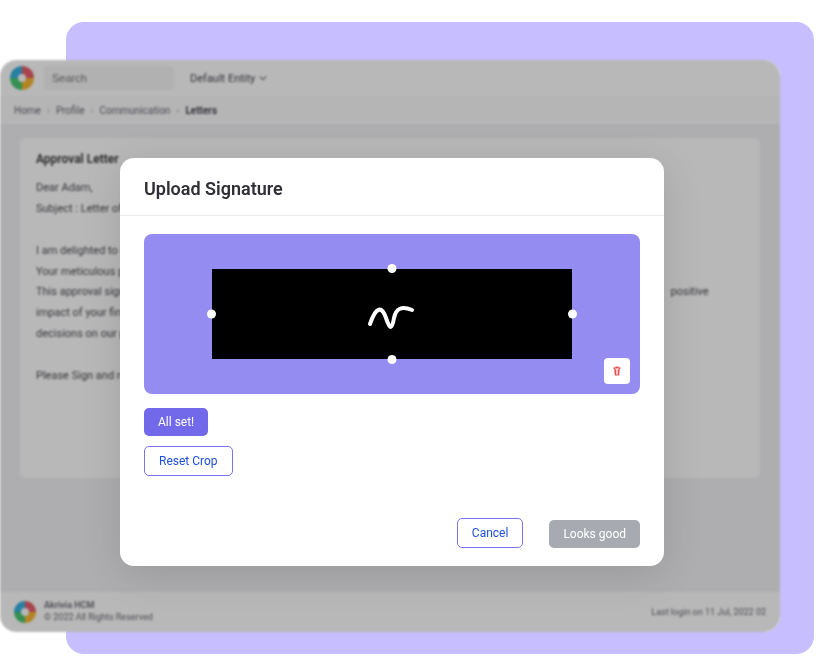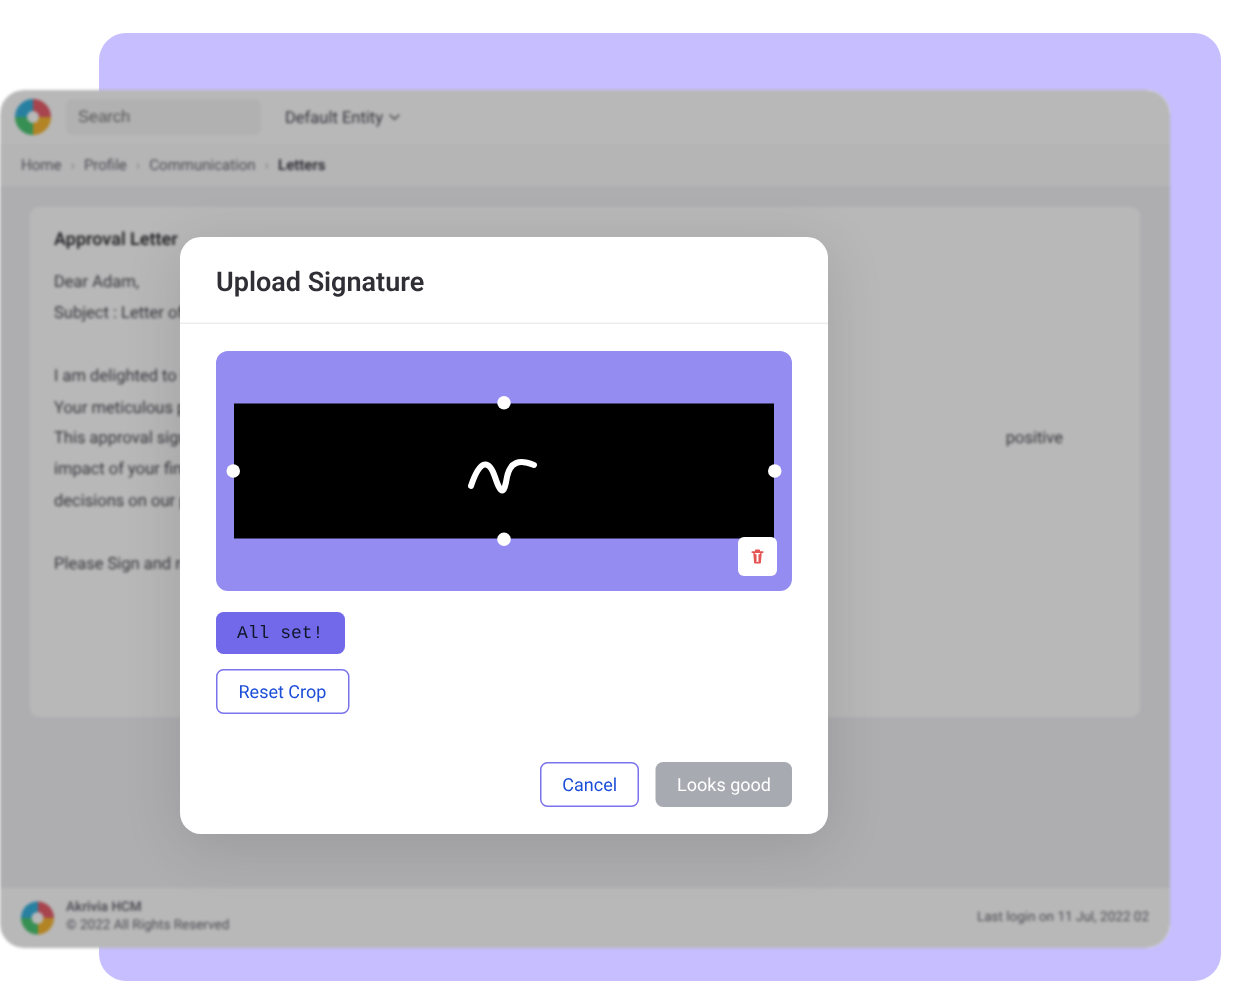--- a/index.html
+++ b/index.html
@@ -134,21 +134,21 @@
     }
     .footer-bar .grow { flex: 1; }
     .footer-bar .footer-logo { width: 22px; height: 22px; border-radius: 50%; }
     .footer-meta { display: flex; flex-direction: column; line-height: 1.3; }
 
     
     .modal {
       position: absolute;
       top: 158px;
       left: 120px;
-      width: 432px;
+      width: 544px;
       background: #fff;
       border-radius: 14px;
       padding: 20px 24px 18px;
       box-shadow: 0 8px 40px rgba(0,0,0,0.12);
     }
     .modal-title {
       font-size: 18px;
       font-weight: 600;
       color: #2f2f35;
       margin-bottom: 16px;
@@ -210,33 +210,33 @@
     .btn {
       font-size: 12px;
       padding: 7px 14px;
       border-radius: 5px;
       border: none;
       cursor: pointer;
       font-family: inherit;
     }
     .btn-solid {
       background: #7269ea;
-      color: #0f172a;
-      font-family: Liberation Mono, monospace;
+      color: #ffffff;
     }
     .btn-outline-purple {
       background: #fff;
       border: 1px solid #7b73eb;
       color: #1d4ed8;
     }
     .modal-footer {
       display: flex;
       justify-content: flex-end;
-      gap: 11px;
-      margin-top: 32px;
+      gap: 26px;
+      margin-top: 42px;
+      align-items: flex-end;
     }
     .btn-gray {
       background: #a8aab1;
       color: #fff;
     }
   </style>
 </head>
 <body>
 
 <div class="purple-bg"></div>

